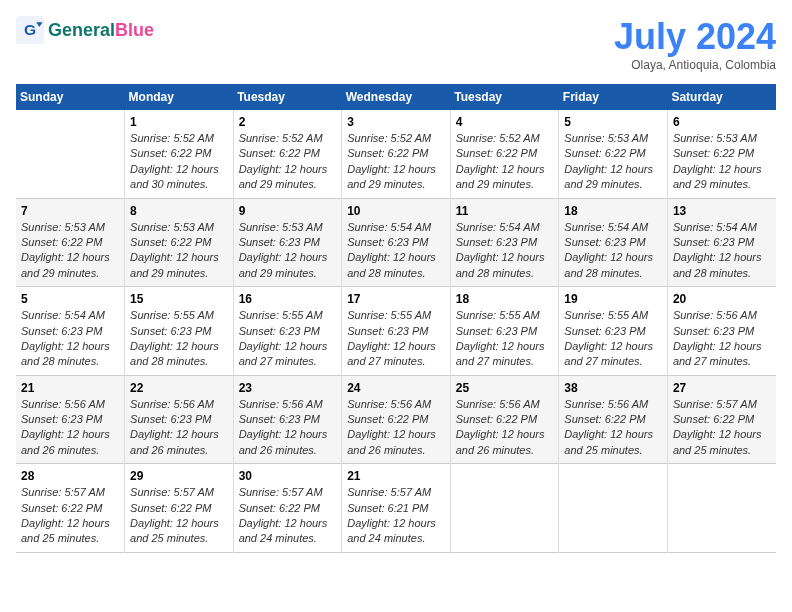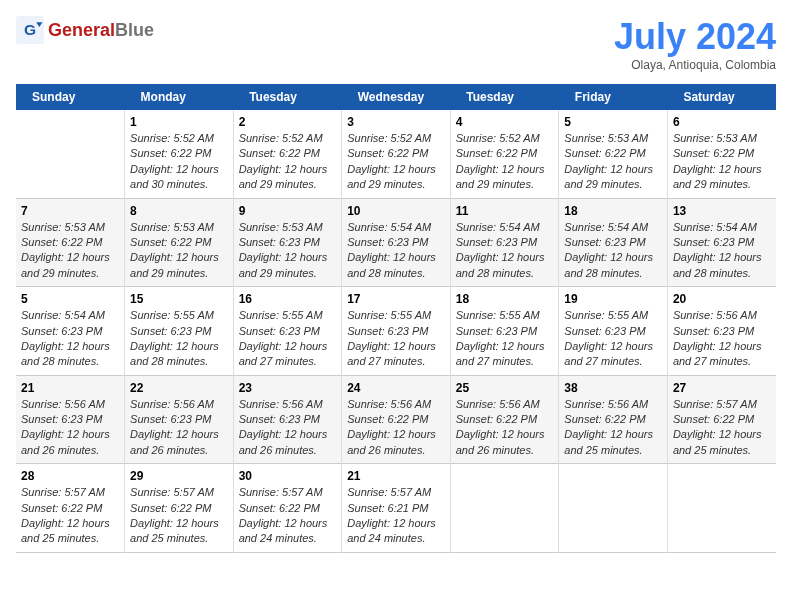--- a/index.html
+++ b/index.html
@@ -17,26 +17,26 @@
       margin-bottom: 12px;
     }
     .logo {
       display: flex;
       align-items: center;
       gap: 4px;
     }
     .logo-text-general {
       font-size: 18px;
       font-weight: bold;
-      color: #b91c1c;
+      color: #0f766e;
     }
     .logo-text-blue {
       font-size: 18px;
       font-weight: bold;
-      color: #737373;
+      color: #ec4899;
     }
     .logo-icon {
       width: 28px;
       height: 28px;
     }
     .title-section {
       text-align: right;
     }
     .main-title {
       font-size: 36px;
@@ -49,21 +49,21 @@
     }
     table {
       width: 100%;
       border-collapse: collapse;
       font-size: 11px;
     }
     thead tr th {
       background-color: #1a5aab;
       color: #fff;
       text-align: left;
-      padding: 6px 16px;
+      padding: 6px 4px;
       font-size: 12px;
       font-weight: bold;
     }
     tbody tr {
       border-bottom: 1px solid #ccc;
     }
     tbody tr:nth-child(even) {
       background-color: #f5f5f5;
     }
     tbody tr:nth-child(odd) {

